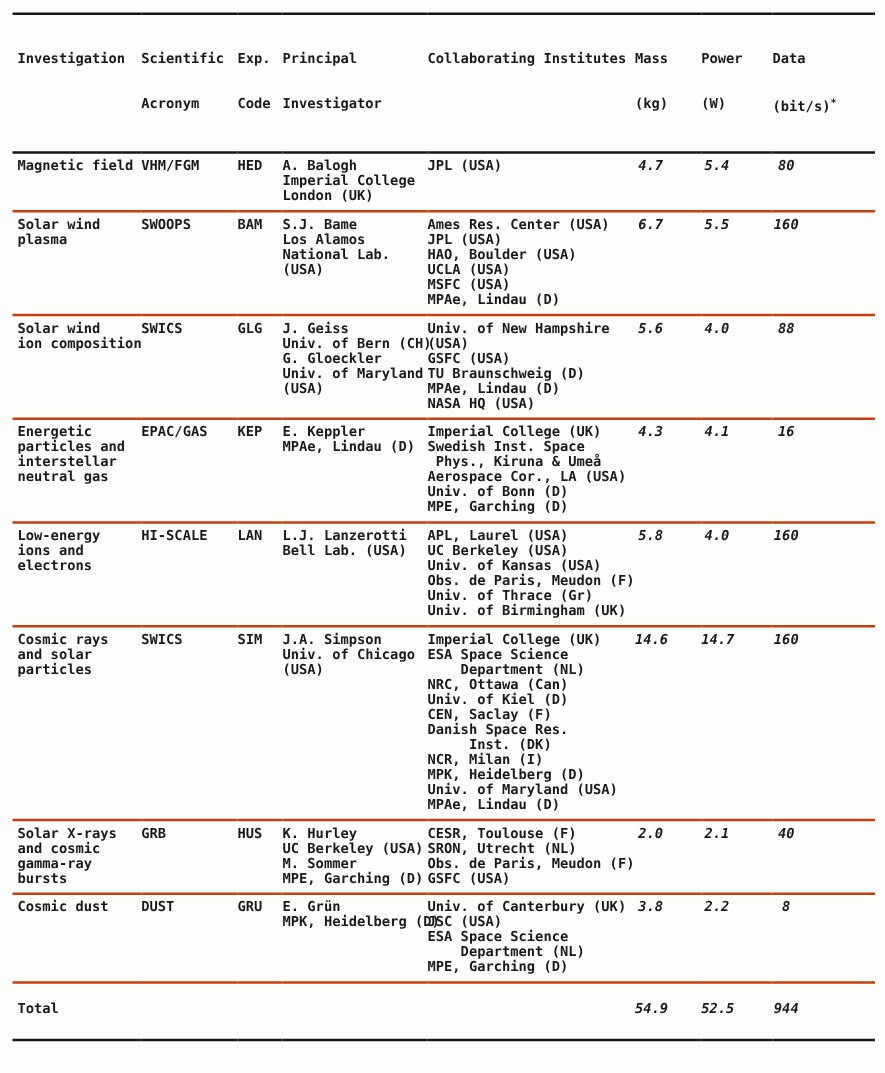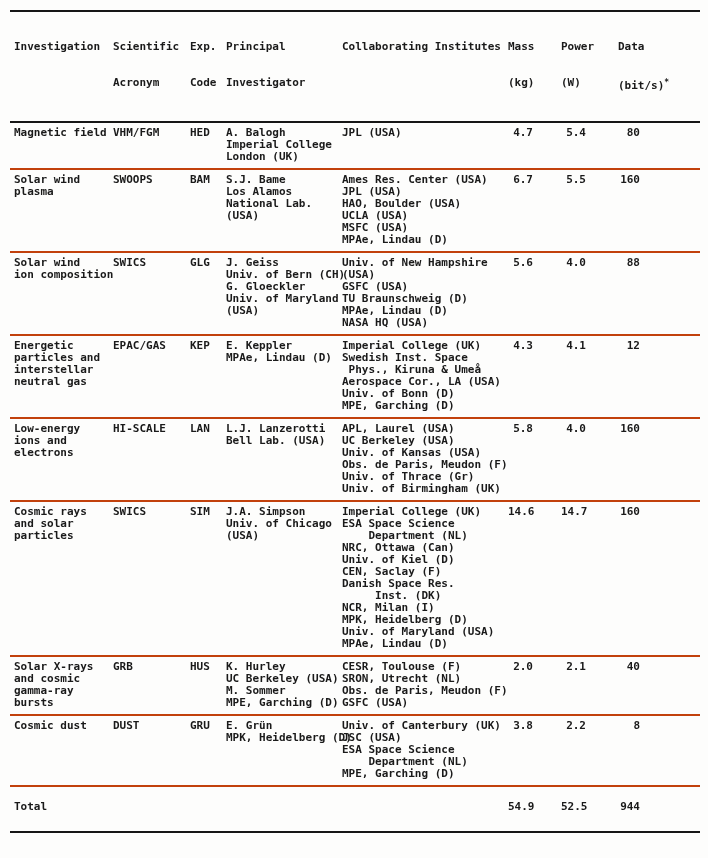--- a/index.html
+++ b/index.html
@@ -34,21 +34,21 @@
     text-align: left;
     padding: 4px 0 5px 0;
     white-space: pre;
     overflow: visible;
   }
   thead tr { border-bottom: 2px solid #161616; }
   tbody tr { border-bottom: 2px solid #c2410c; }
   tr.total-row { border-bottom: 2px solid #161616; }
   th { padding-top: 5px; }
   .c-inv  { padding-left: 4px; }
-  td.c-mass, td.c-power, td.c-data { text-align: right; }
+  td.c-mass, td.c-power, td.c-data { text-align: center; font-style: italic; }
   td.c-mass  { padding-right: 28px; }
   td.c-power { padding-right: 32px; }
   td.c-data  { padding-right: 60px; margin-left: 14px; }
   tr.total-row td { padding-top: 14px; padding-bottom: 18px; }
   .hdr-sup {
     font-size: 8px;
     vertical-align: 4px;
     font-weight: bold;
   }
   .supnote {
@@ -173,21 +173,21 @@
     <td class="c-pi">E. Keppler
 MPAe, Lindau (D)</td>
     <td class="c-inst">Imperial College (UK)
 Swedish Inst. Space
  Phys., Kiruna &amp; Umeå
 Aerospace Cor., LA (USA)
 Univ. of Bonn (D)
 MPE, Garching (D)</td>
     <td class="c-mass"><span class="val">4.3</span><sup class="supnote"></sup></td>
     <td class="c-power">4.1</td>
-    <td class="c-data">12</td>
+    <td class="c-data">16</td>
   </tr>
         <tr>
     <td class="c-inv">Low-energy
 ions and
 electrons</td>
     <td class="c-acr">HI-SCALE</td>
     <td class="c-code">LAN</td>
     <td class="c-pi">L.J. Lanzerotti
 Bell Lab. (USA)</td>
     <td class="c-inst">APL, Laurel (USA)

